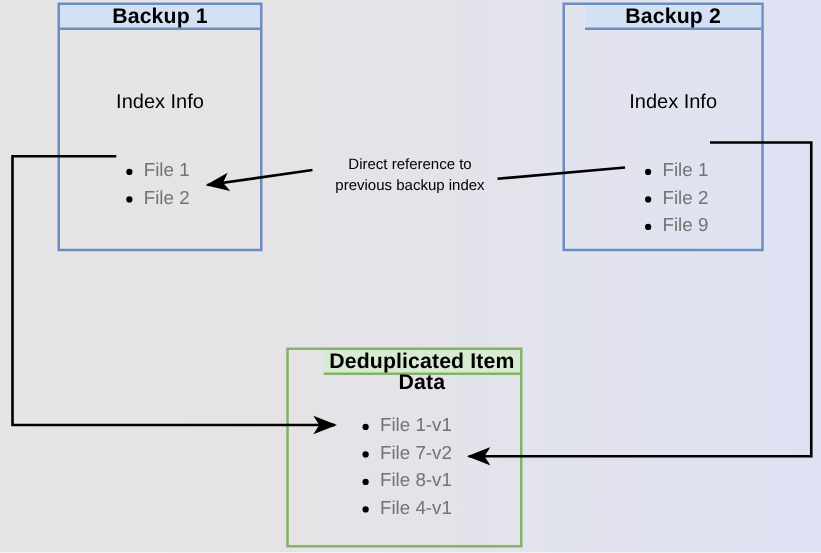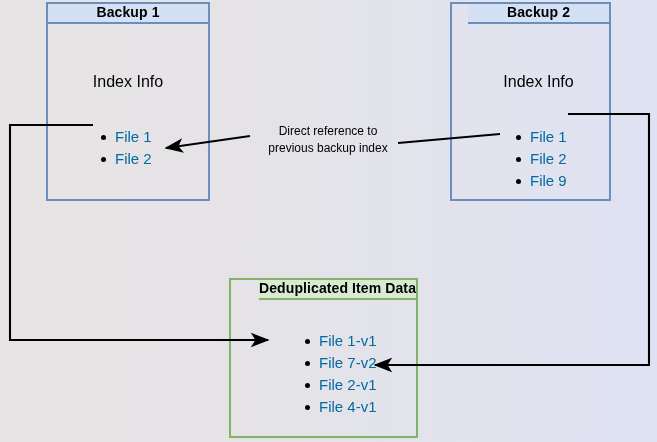--- a/index.html
+++ b/index.html
@@ -24,21 +24,21 @@
     position: absolute;
     box-sizing: border-box;
     border: 2px solid #6c8ebf;
     background: transparent;
   }
   .box .box-header {
     box-sizing: border-box;
     height: 20px;
     line-height: 17px;
     text-align: center;
-    font-size: 14px;
+    font-size: 17px;
     font-weight: bold;
     color: #000;
     background: #d4e1f5;
     border-bottom: 2px solid #6c8ebf;
     letter-spacing: 0.1px;
   }
   .box .box-body {
     position: relative;
     height: calc(100% - 20px);
   }
@@ -63,21 +63,21 @@
   .bullet-list {
     position: absolute;
     margin: 0;
     padding: 0;
     list-style: none;
   }
   .bullet-list li {
     position: relative;
     font-size: 15px;
     line-height: 22px;
-    color: #0369a1;
+    color: #737373;
     padding-left: 14px;
     white-space: nowrap;
   }
   .bullet-list li::before {
     content: "";
     position: absolute;
     left: 0;
     top: 9px;
     width: 5px;
     height: 5px;
@@ -129,24 +129,24 @@
         <li>File 1</li>
         <li>File 2</li>
         <li>File 9</li>
       </ul>
     </div>
   </div>
 
   <div class="box green" style="left:229px; top:278px; width:189px; height:160px;padding-left:28px;">
     <div class="box-header">Deduplicated Item Data</div>
     <div class="box-body">
-      <ul class="bullet-list" style="left:46px; top:30px;">
+      <ul class="bullet-list" style="left:31px; top:30px;">
         <li>File 1-v1</li>
         <li>File 7-v2</li>
-        <li>File 2-v1</li>
+        <li>File 8-v1</li>
         <li>File 4-v1</li>
       </ul>
     </div>
   </div>
 
   <div class="caption" style="left:253px; top:123px; width:150px;">
     <div>Direct reference to</div>
     <div>previous backup index</div>
   </div>
 

